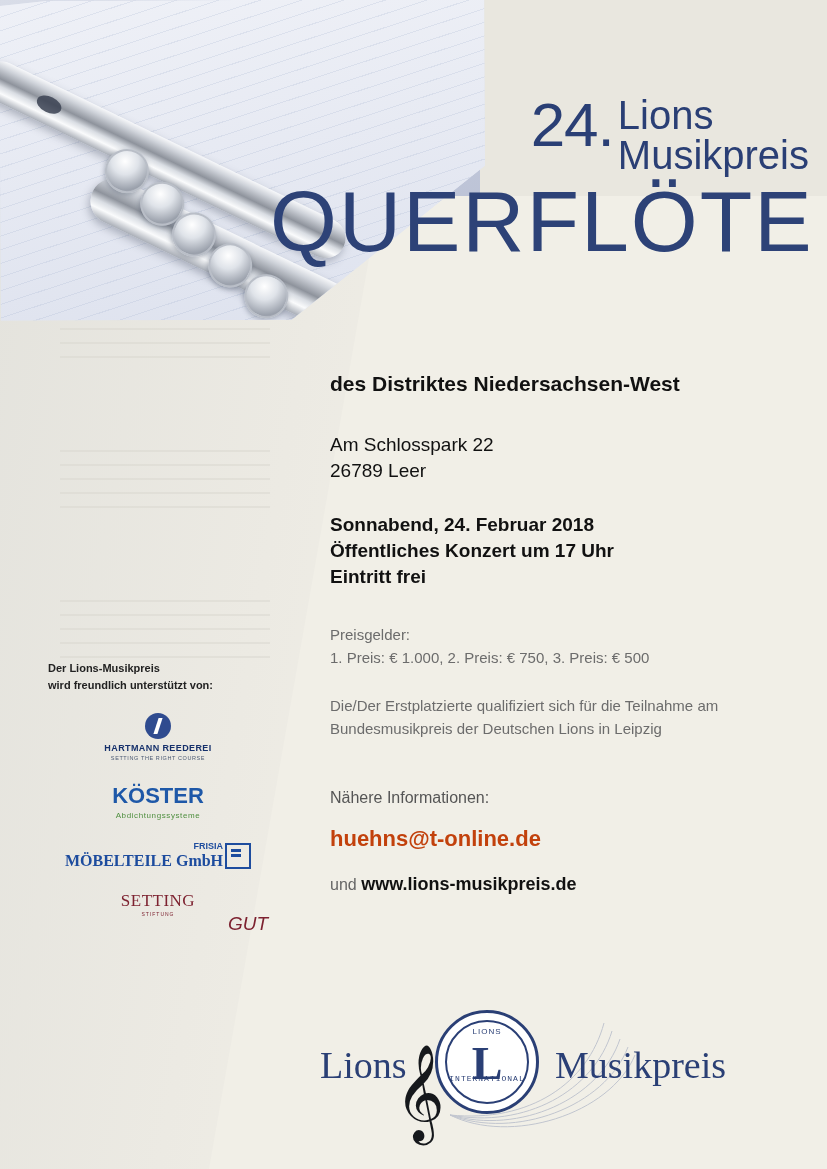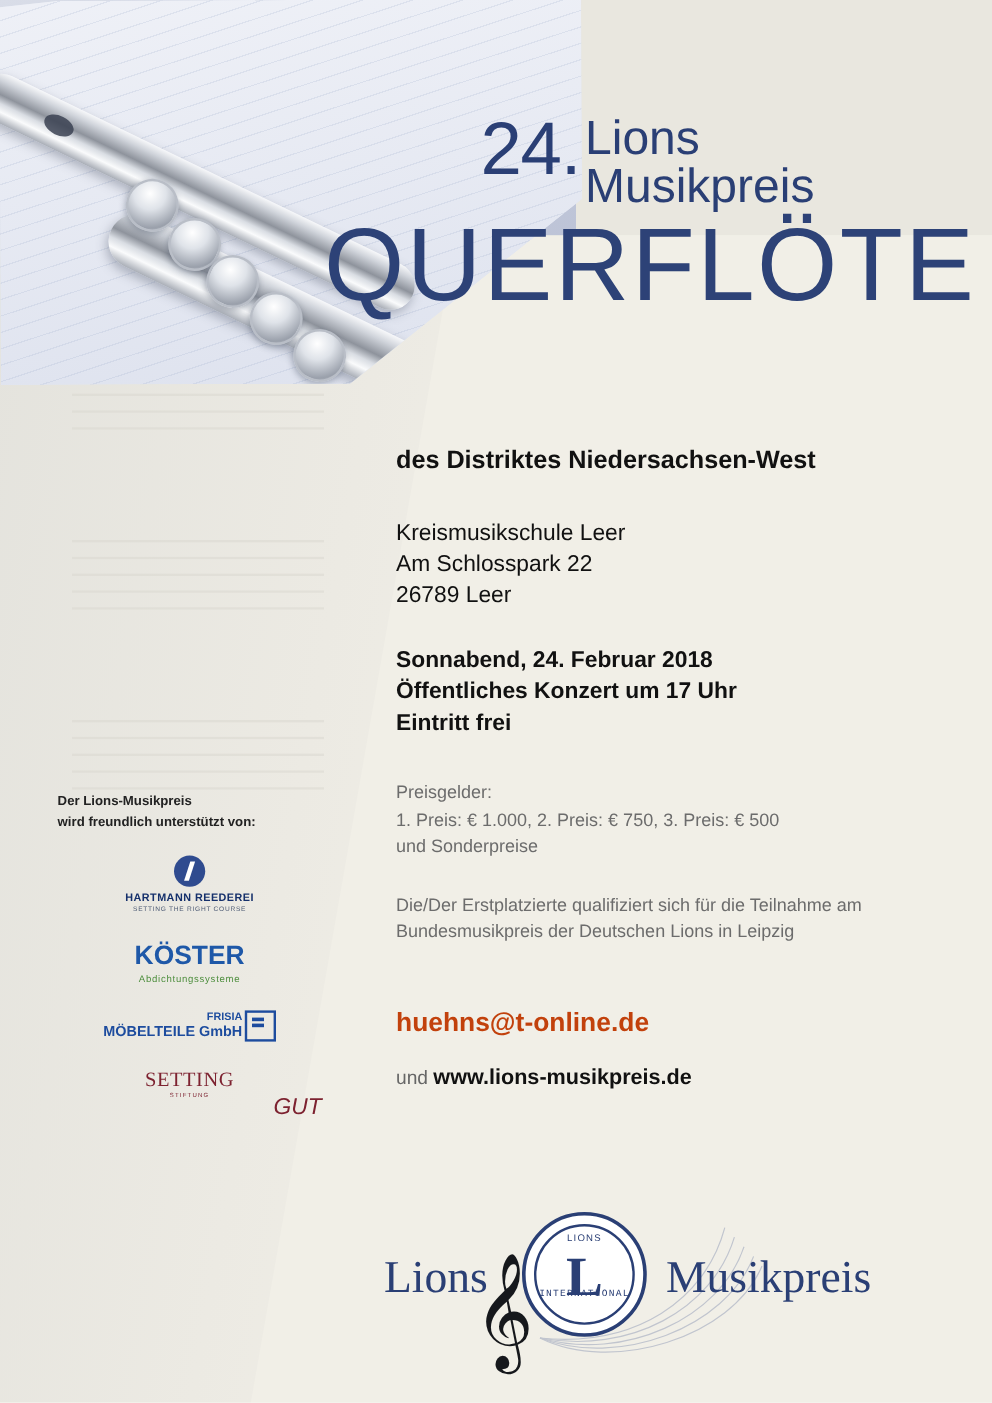--- a/index.html
+++ b/index.html
@@ -128,21 +128,21 @@
   
   .headline-wrap {
     position: absolute;
     left: 270px; top: 96px;
     width: 557px;
     text-align: right;
     color: #2a3f75;
   }
   .lions-line {
     display: flex;
-    justify-content: center;
+    justify-content: flex-end;
     align-items: flex-start;
     line-height: 1;
     padding-right: 18px;
   }
   .num24 {
     font-size: 62px;
     font-weight: 400;
     letter-spacing: -1px;
     color: #2a3f75;
     line-height: .95;
@@ -285,24 +285,25 @@
     gap: 2px;
   }
   .sp-frisia .txt1 {
     font-size: 9px;
     color: #1d4c9e;
     font-weight: bold;
     line-height: 1.1;
     text-align: right;
   }
   .sp-frisia .txt2 {
-    font-size: 12px;
+    font-size: 16px;
     color: #1d4c9e;
     font-weight: bold;
     line-height: 1.1;
+    font-family: Liberation Serif, serif;
   }
   .sp-frisia .logo-box {
     width: 22px; height: 22px;
     border: 2px solid #1d4c9e;
     position: relative;
   }
   .sp-frisia .logo-box:after {
     content: "";
     position: absolute;
     left: 4px; top: 4px;
@@ -451,43 +452,42 @@
         <span class="musikpreis-word">Musikpreis</span>
       </span>
     </div>
     <div class="instrument">QUERFLÖTE</div>
   </div>
 
   <div class="content">
     <p class="subtitle">des Distriktes Niedersachsen-West</p>
 
     <div class="addr-block">
-      <p class="addr-line">Kreismusikschule Leer</p>
       <p class="addr-line">Am Schlosspark 22</p>
       <p class="addr-line">26789 Leer</p>
     </div>
 
     <div class="date-block">
       <p class="date-line">Sonnabend, 24. Februar 2018</p>
       <p class="date-line">Öffentliches Konzert um 17 Uhr</p>
       <p class="date-line">Eintritt frei</p>
     </div>
 
     <div class="prizes">
       <div>Preisgelder:</div>
       <div>1. Preis: € 1.000, 2. Preis: € 750, 3. Preis: € 500</div>
-      <div>und Sonderpreise</div>
     </div>
 
     <div class="qualify">
       <div>Die/Der Erstplatzierte qualifiziert sich für die Teilnahme am</div>
       <div>Bundesmusikpreis der Deutschen Lions in Leipzig</div>
     </div>
 
     <div class="contact">
+      <div class="contact-head">Nähere Informationen:</div>
       <div class="email">huehns@t-online.de</div>
       <div class="web-line">
         <span>und </span><b>www.lions-musikpreis.de</b>
       </div>
     </div>
   </div>
 
   <div class="sponsors">
     <div class="sponsor-head">
       <div>Der Lions-Musikpreis</div>

